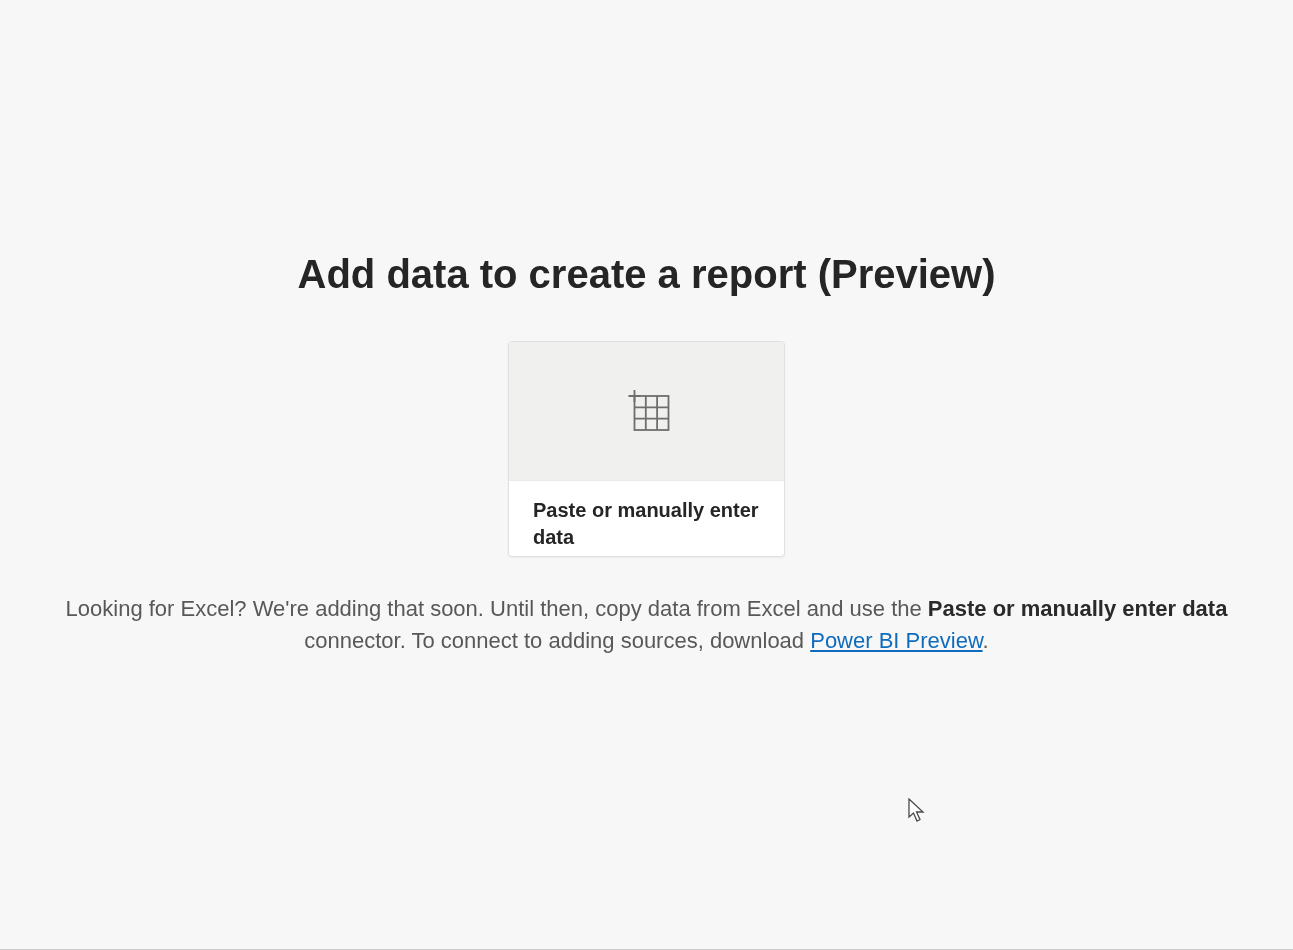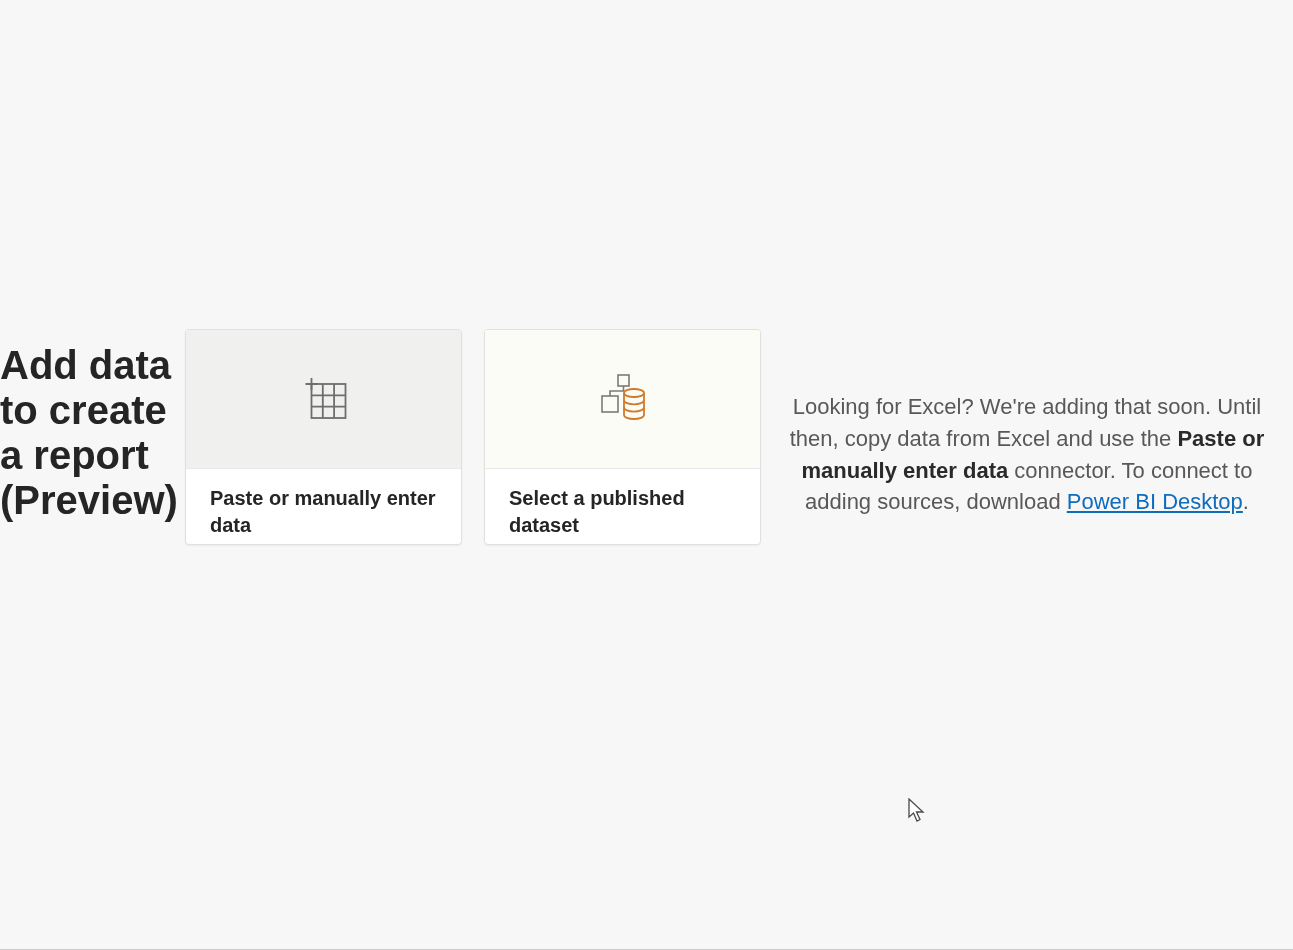--- a/index.html
+++ b/index.html
@@ -15,21 +15,21 @@
       display: flex;
       flex-direction: column;
       align-items: center;
       justify-content: center;
       color: #252525;
       position: relative;
       border-bottom: 1px solid #ccc;
     }
     .container {
       display: flex;
-      flex-direction: row;
+      flex-direction: column;
       align-items: center;
       margin-top: -40px;
     }
     .title {
       font-size: 40px;
       font-weight: 600;
       color: #252525;
       margin-bottom: 44px;
     }
     .cards {
@@ -121,49 +121,25 @@
             <line x1="22.8" y1="11" x2="22.8" y2="45" stroke="#6e6e6e" stroke-width="1.8"></line>
             <line x1="34.1" y1="11" x2="34.1" y2="45" stroke="#6e6e6e" stroke-width="1.8"></line>
           </svg>
         </span>
       </div>
       <div class="card-label-area">
         <div class="card-label">Paste or manually enter data</div>
       </div>
     </div>
 
-    <div class="card card-dataset">
-      <div class="card-icon-area">
-        <span>
-          <svg width="54" height="52" viewBox="0 0 54 52" fill="none">
-
-            <rect x="22" y="4" width="11" height="11" fill="none" stroke="#7a7a7a" stroke-width="1.6"></rect>
-
-            <path d="M 27.5 15 L 27.5 20 L 14 20 L 14 25" fill="none" stroke="#7a7a7a" stroke-width="1.6"></path>
-
-            <rect x="6" y="25" width="16" height="16" fill="none" stroke="#7a7a7a" stroke-width="1.6"></rect>
-
-            <ellipse cx="38" cy="22" rx="10" ry="4" fill="none" stroke="#d07b2c" stroke-width="1.8"></ellipse>
-            <path d="M 28 22 L 28 44" fill="none" stroke="#d07b2c" stroke-width="1.8"></path>
-            <path d="M 48 22 L 48 44" fill="none" stroke="#d07b2c" stroke-width="1.8"></path>
-            <path d="M 28 44 A 10 4 0 0 0 48 44" fill="none" stroke="#d07b2c" stroke-width="1.8"></path>
-            <path d="M 28 29.3 A 10 4 0 0 0 48 29.3" fill="none" stroke="#d07b2c" stroke-width="1.8"></path>
-            <path d="M 28 36.6 A 10 4 0 0 0 48 36.6" fill="none" stroke="#d07b2c" stroke-width="1.8"></path>
-          </svg>
-        </span>
-      </div>
-      <div class="card-label-area">
-        <div class="card-label">Select a published dataset</div>
-      </div>
-    </div>
   </div>
 
   <p class="helper-text">
     <span>Looking for Excel? We're adding that soon. Until then, copy data from Excel and use the </span>
     <span class="helper-bold">Paste or manually enter data</span>
     <span> connector. To connect to adding sources, download </span>
-    <a class="helper-link">Power BI Desktop</a><span>.</span>
+    <a class="helper-link">Power BI Preview</a><span>.</span>
   </p>
 </div>
 
 <svg class="cursor" viewBox="0 0 18 26">
   <path d="M 1 1 L 1 19 L 5.5 15 L 9 23 L 12 21.5 L 8.5 14 L 15 14 Z" fill="white" stroke="#4a4a4a" stroke-width="1.3"></path>
 </svg>
 
 </body></html>

